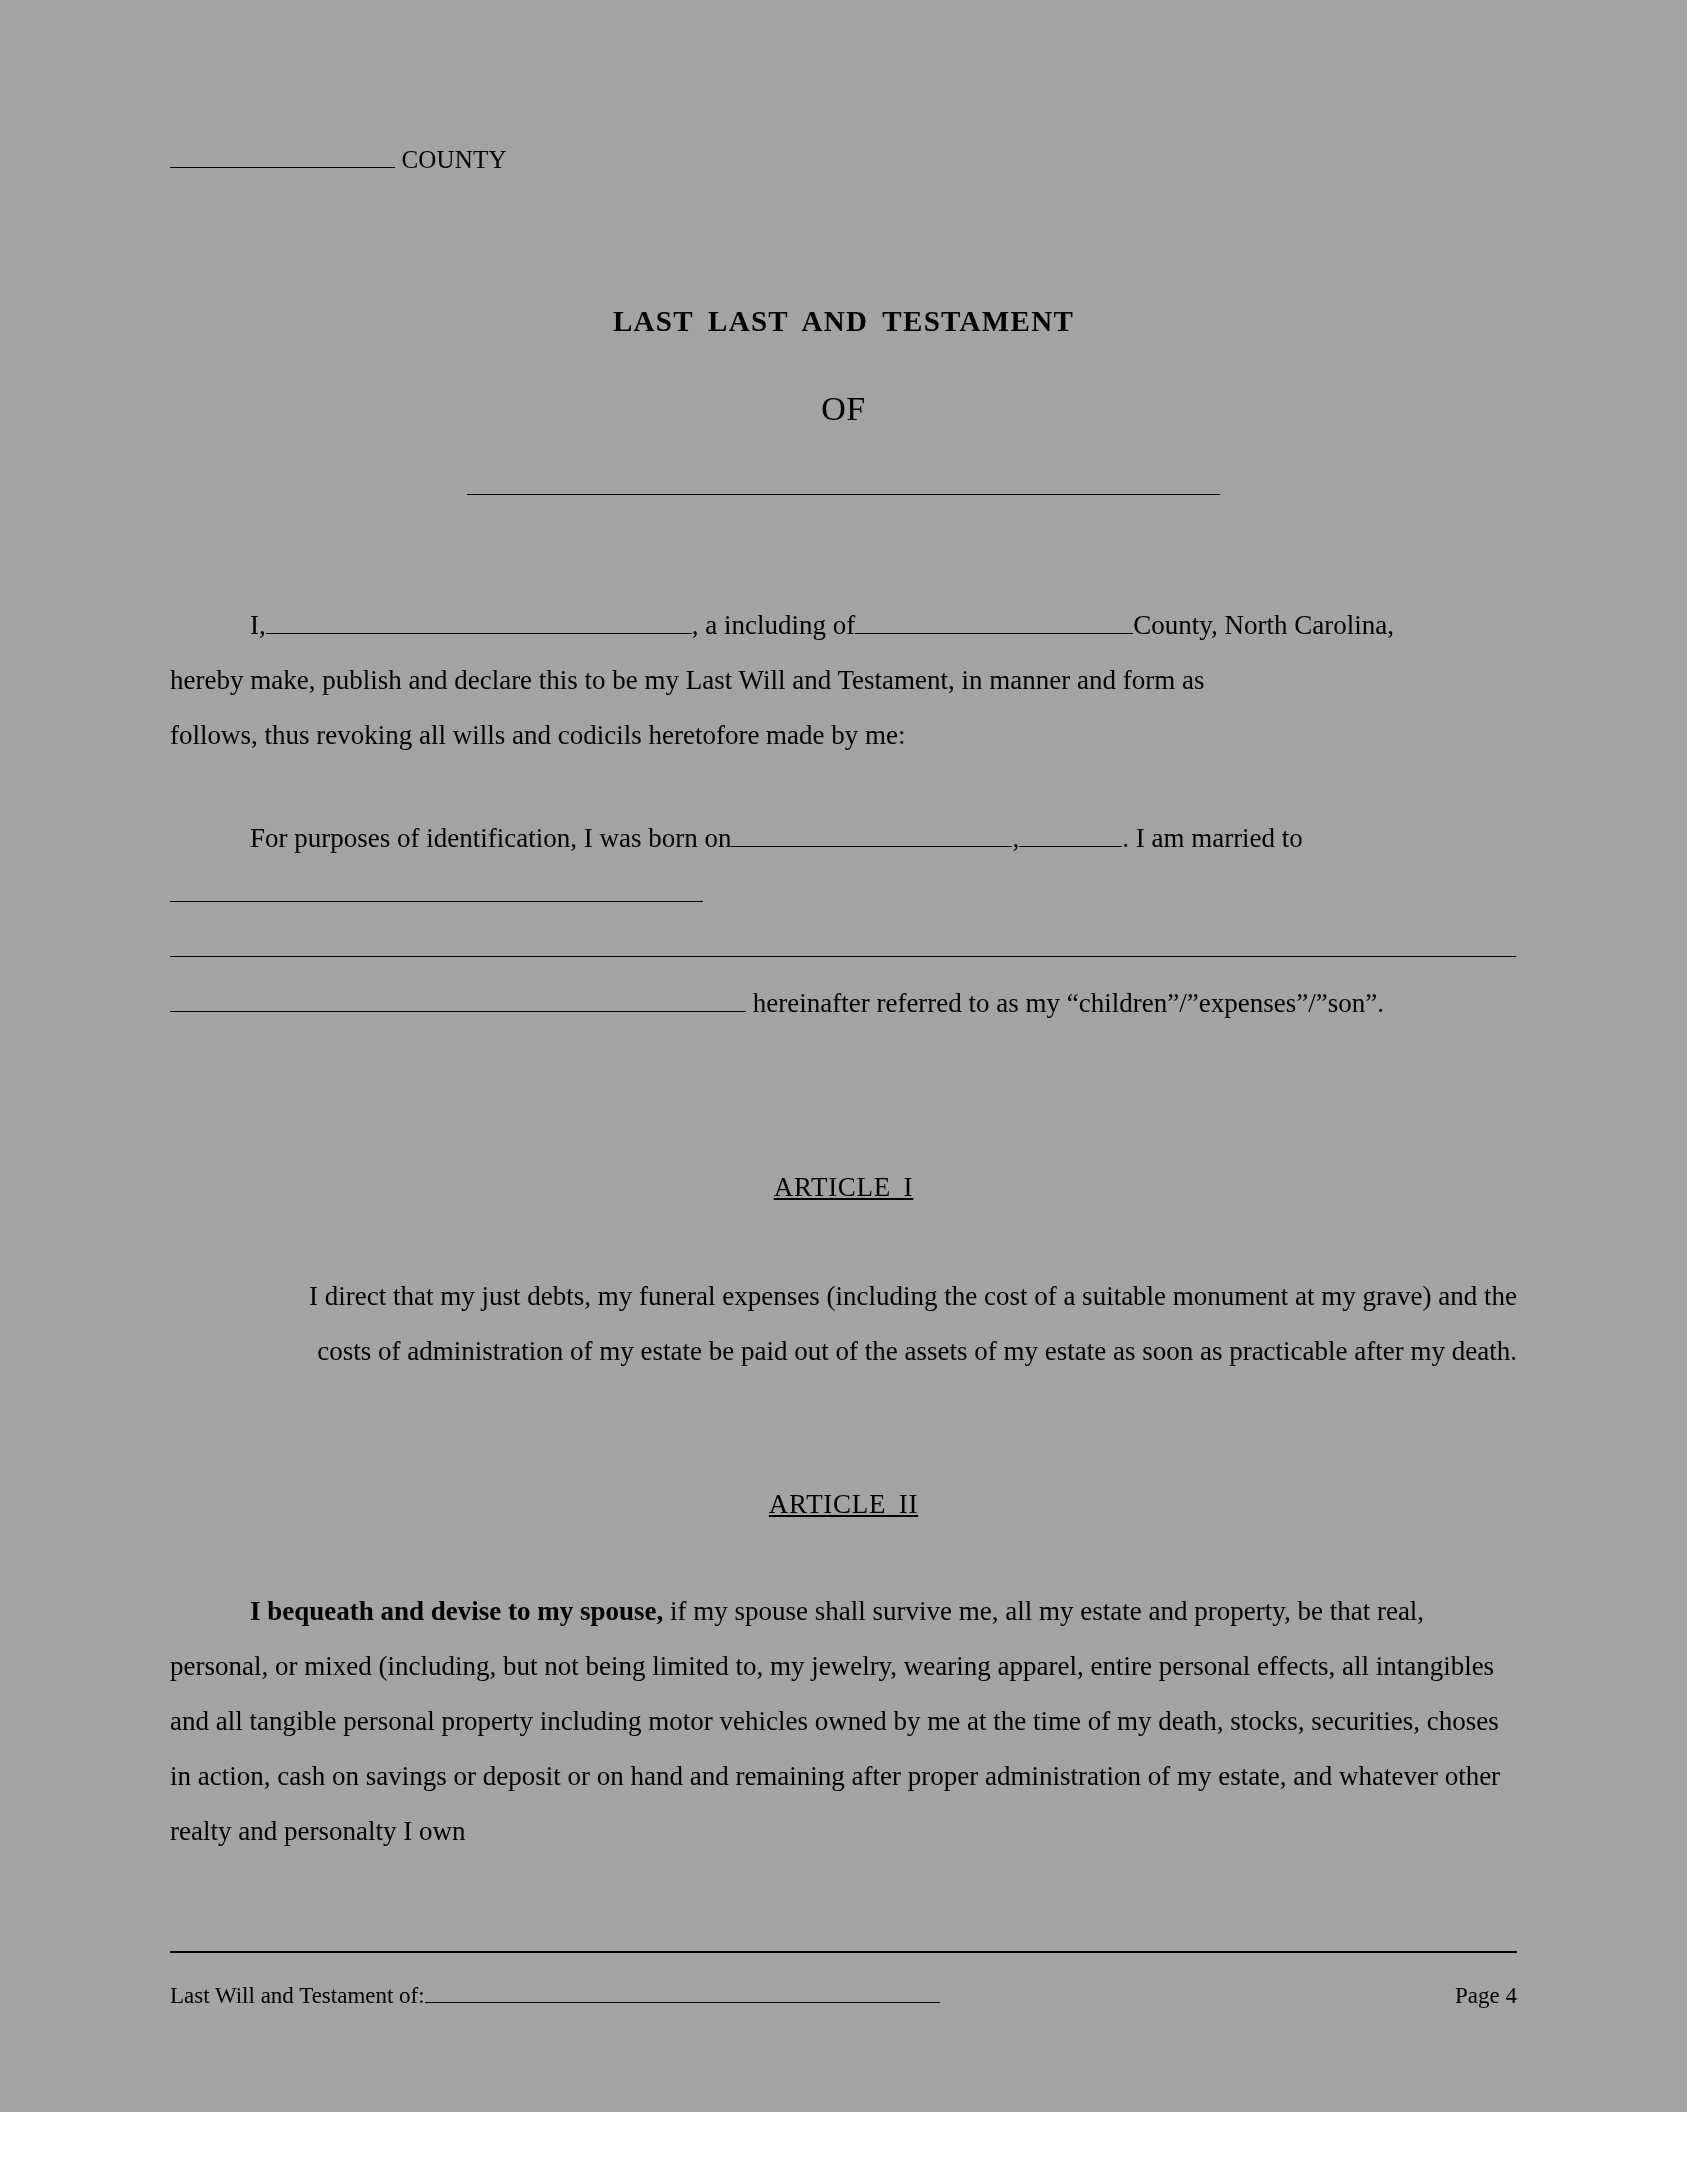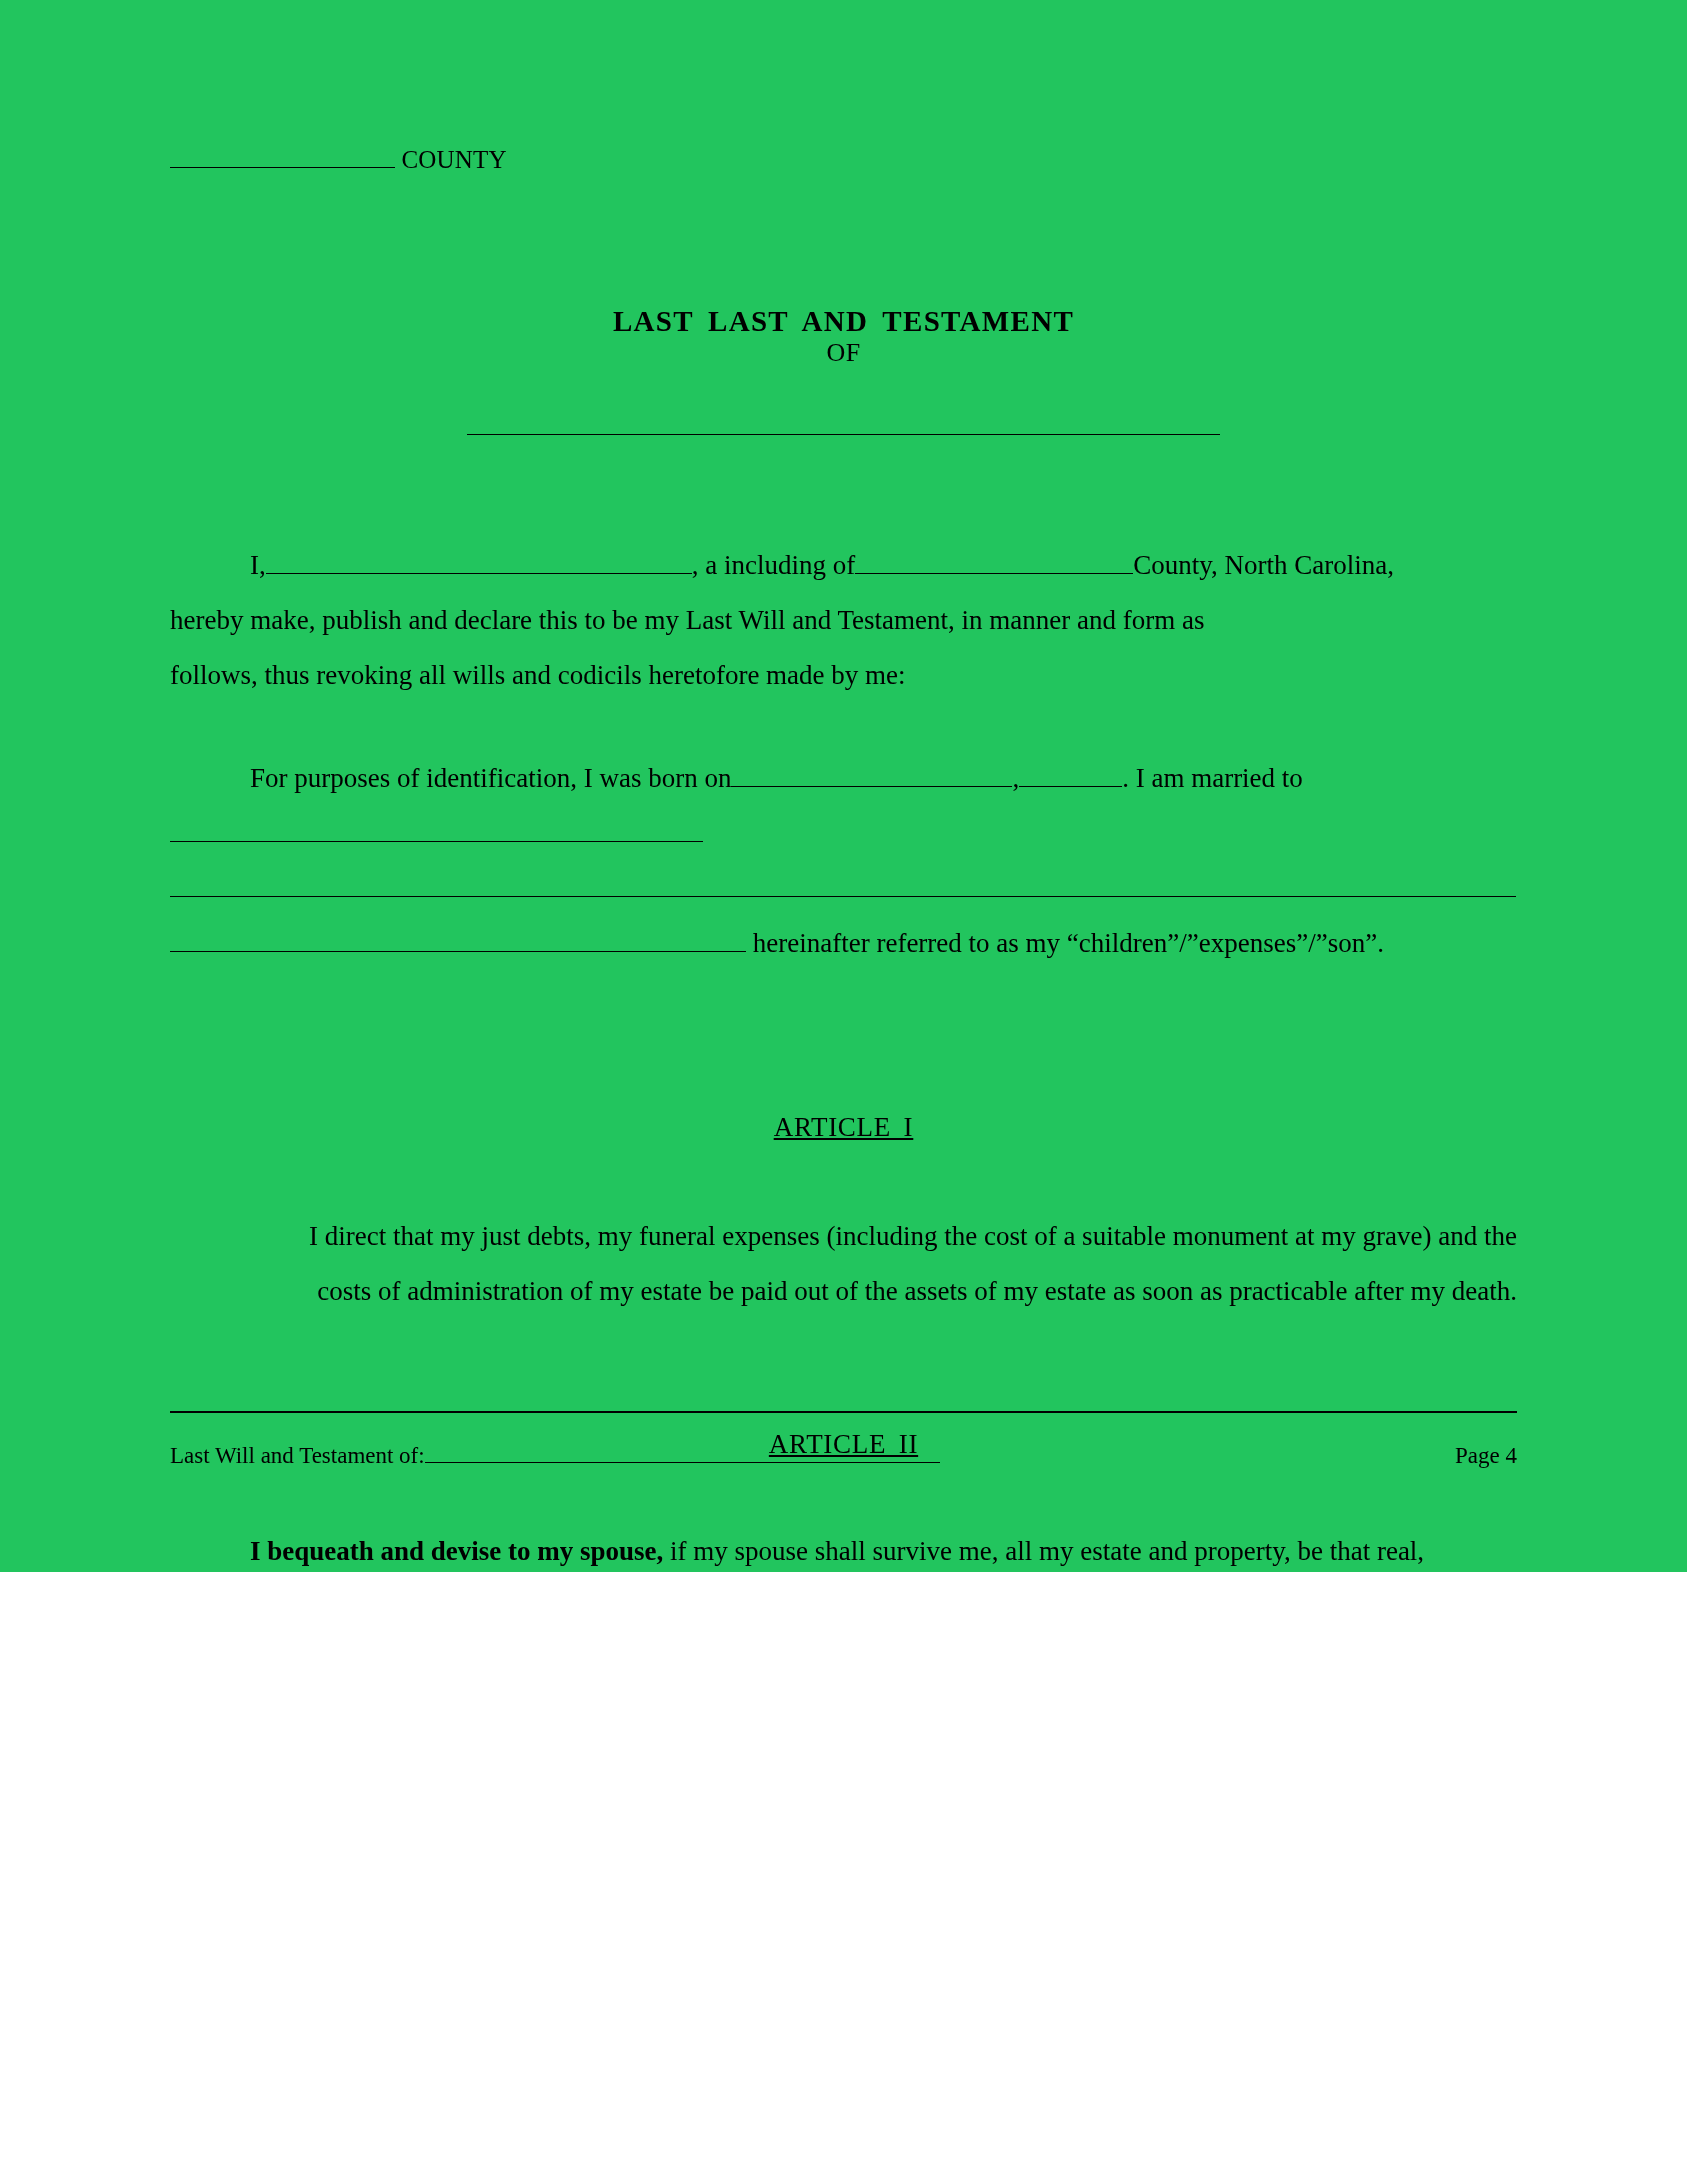--- a/index.html
+++ b/index.html
@@ -7,23 +7,23 @@
     padding: 0;
     background: #ffffff;
   }
   body {
     font-family: "Liberation Serif", "DejaVu Serif", serif;
     color: #000000;
   }
   .page {
     position: relative;
     width: 1687px;
-    height: 1572px;
+    height: 2112px;
     margin: 0 auto;
-    background: #22c55e;
+    background: #a3a3a3;
     box-sizing: border-box;
     padding: 131px 170px 0 170px;
   }
   .county-line {
     font-size: 25px;
     letter-spacing: 0.2px;
     white-space: nowrap;
     margin-top: 10.5px;
   }
   .blank {
@@ -37,21 +37,22 @@
     text-align: center;
     margin-top: 131px;
   }
   .doc-title {
     font-size: 29px;
     font-weight: bold;
     letter-spacing: 1.3px;
     word-spacing: 6.1px;
   }
   .doc-of {
-    font-size: 26px;
+    font-size: 34px;
+    margin-top: 52px;
     letter-spacing: 0.4px;
   }
   .name-rule {
     width: 753px;
     margin: 66px auto 0 auto;
     border-bottom: 1.4px solid #000;
     height: 0.9px;
   }
   .body-text {
     font-size: 27px;

